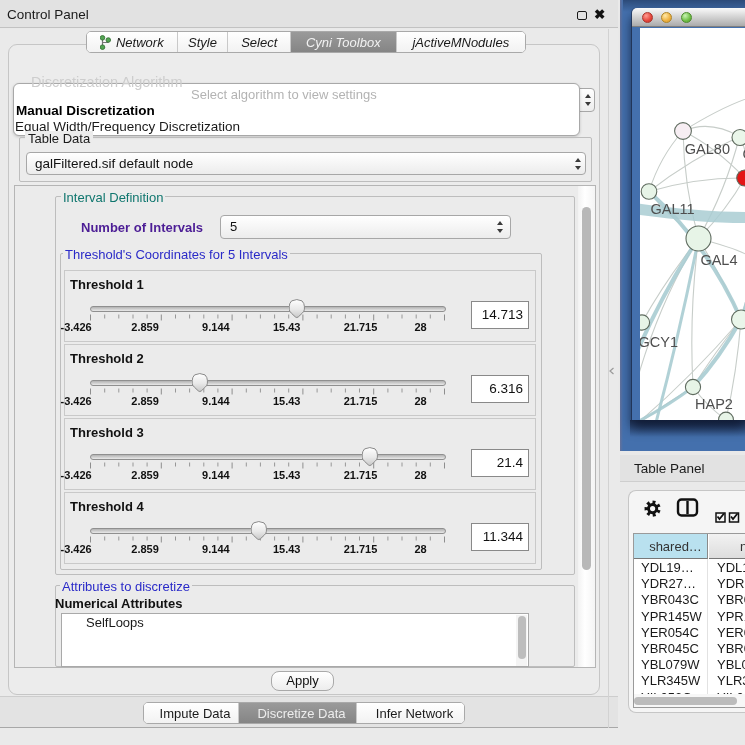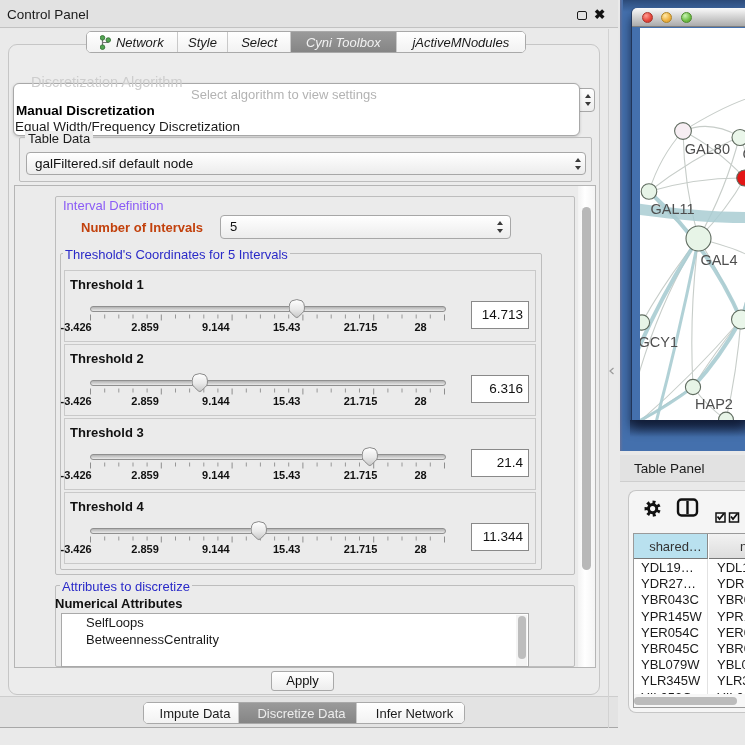--- a/index.html
+++ b/index.html
@@ -29,42 +29,42 @@
 #td-combo { position:absolute; left:26px; top:152px; width:560px; height:23px; background:linear-gradient(#ffffff,#ececec); border:1px solid #a7a7a7; border-radius:4px; font-size:13.5px; color:#111; line-height:21px; padding-left:8px; }
 .updn { position:absolute; width:7px; height:12px; }
 .updn:before { content:""; position:absolute; left:0; top:0; border-left:3.5px solid transparent; border-right:3.5px solid transparent; border-bottom:4.5px solid #3a3a3a; }
 .updn:after { content:""; position:absolute; left:0; bottom:0; border-left:3.5px solid transparent; border-right:3.5px solid transparent; border-top:4.5px solid #3a3a3a; }
 
 #viewport { position:absolute; left:14px; top:185px; width:582px; height:483px; background:#ebebeb; border:1px solid #b5b5b5; }
 #vscroll { position:absolute; left:578px; top:186px; width:17px; height:481px; background:linear-gradient(90deg,#f2f2f2,#ffffff 40%,#f4f4f4); }
 #vthumb { position:absolute; left:582px; top:207px; width:9px; height:363px; background:#b8b8b8; border-radius:5px; }
 
 #id-group { position:absolute; left:55px; top:196px; width:520px; height:379px; border:1px solid #bdbdbd; border-radius:2px; }
-#id-label { position:absolute; left:61px; top:198px; font-size:13px; color:#8b5cf6; background:#ebebeb; padding:0 2px;text-align:center; }
-#noi-label { position:absolute; left:81px; top:220px; font-size:13px; font-weight:bold; color:#c2410c; }
+#id-label { position:absolute; left:61px; top:190px; font-size:13px; color:#0f766e; background:#ebebeb; padding:0 2px;text-align:center; }
+#noi-label { position:absolute; left:81px; top:220px; font-size:13px; font-weight:bold; color:#4c1d95; }
 #noi-spin { position:absolute; left:220px; top:215px; width:291px; height:24px; background:linear-gradient(#ffffff,#ececec); border:1px solid #a7a7a7; border-radius:4px; font-size:13px; color:#111; line-height:22px; padding-left:9px; }
 #th-group { position:absolute; left:60px; top:253px; width:482px; height:317px; border:1px solid #bdbdbd; border-radius:2px; }
 #th-label { position:absolute; left:63px; top:247px; font-size:13px; color:#2a2ac8; background:#ebebeb; padding:0 2px; }
 .tbox { position:absolute; left:64px; width:472px; height:72px; border:1px solid #c9c9c9; background:#ebebeb; }
 .tlab { position:absolute; left:5px; top:6px; font-size:13px; font-weight:bold; color:#111; }
 .track { position:absolute; left:24.5px; top:35.5px; width:356px; height:6px; border:1px solid #8f8f8f; border-radius:3px; background:linear-gradient(#b2b2b2,#e9e9e9); }
 .ticks { position:absolute; left:0; top:43.5px; }
 .tickl { position:absolute; top:50.5px; width:60px; text-align:left; font-size:11px; font-weight:bold; color:#111; }
 .thumb { position:absolute; top:28px; }
 .vfield { position:absolute; left:406px; top:30px; width:58px; height:28px; background:#fff; border:1px solid #898989; font-size:13.5px; color:#111; text-align:right; line-height:26px; padding-right:5px; }
 
 #at-group { position:absolute; left:55px; top:585px; width:520px; height:82px; border:1px solid #bdbdbd; border-radius:2px; }
 #at-label { position:absolute; left:60px; top:579px; font-size:13px; color:#2a2ac8; background:#ebebeb; padding:0 2px; }
 #num-label { position:absolute; left:55px; top:596px; font-size:13px; font-weight:bold; color:#111; }
 #attr-list { position:absolute; left:61px; top:613px; width:468px; height:54px; background:#fff; border:1px solid #a9a9a9; font-size:13px; color:#1a1a1a; overflow:hidden; }
 #attr-list .it { padding-left:24px; height:17.4px; line-height:17.4px; }
 #attr-sb { position:absolute; right:1px; top:1px; width:11px; height:52px; background:#f4f4f4; }
 #attr-th { position:absolute; right:2px; top:2px; width:8px; height:43px; background:#bdbdbd; border-radius:4px; }
 
-#apply { position:absolute; left:271px; top:671px; width:63px; height:20px; background:linear-gradient(#ffffff,#ededed); border:1px solid #a9a9a9; border-radius:3px; font-size:13px; color:#111; text-align:center; line-height:18px; }
+#apply { position:absolute; left:271px; top:671px; width:63px; height:20px; background:linear-gradient(#ffffff,#ededed); border:1px solid #a9a9a9; border-radius:8px; font-size:13px; color:#111; text-align:center; line-height:18px; }
 #bstrip { position:absolute; left:0; top:696px; width:618px; height:32px; background:#e3e3e3; border-top:1px solid #cdcdcd; border-bottom:1px solid #a8a8a8; }
 #btabs { position:absolute; left:143px; top:702px; width:322px; height:22px; background:#fff; border:1px solid #a9a9a9; border-radius:5px; display:flex; overflow:hidden; font-size:13px; color:#1a1a1a; }
 #btabs .seg { display:flex; align-items:center; justify-content:center; height:100%; border-right:1px solid #c9c9c9; background:linear-gradient(#ffffff,#f2f2f2);padding-left:8px; }
 #btabs .seg:last-child { border-right:none; }
 #btabs .sel { background:linear-gradient(#9a9a9a,#858585); color:#ededed; }
 
 #blue { position:absolute; left:620px; top:0; width:125px; height:451px; background:linear-gradient(180deg,#2e4d7c 0,#44700a 0); background:#4470ad; }
 #blue-top { position:absolute; left:620px; top:0; width:125px; height:12px; background:linear-gradient(#2c4a78,#4470ad); }
 #blue-left { position:absolute; left:620px; top:0; width:3px; height:451px; background:linear-gradient(90deg,#64719a,#4470ad); }
 #win { position:absolute; left:632px; top:8px; width:113px; height:412px; border-radius:5px 0 0 0; overflow:hidden; box-shadow:-1px 0 0 rgba(25,35,60,0.55), 0 8px 12px rgba(8,16,38,0.8); }
@@ -321,21 +321,20 @@
       </defs>
 <path d="M2.6,1.9 Q7.8,-0.8 13,1.9 Q15.4,4.4 15.4,7.5 L15.4,10.2 Q15.4,12.4 13.2,14.2 L9.3,17.9 Q7.8,19.2 6.3,17.9 L2.4,14.2 Q0.2,12.4 0.2,10.2 L0.2,7.5 Q0.2,4.4 2.6,1.9 Z" fill="url(#thg4)" stroke="#898989" stroke-width="1"></path>
     </svg>
 <div class="vfield">11.344</div>
 </div>
 <div id="at-group"></div>
 <div id="at-label">Attributes to discretize</div>
 <div id="num-label">Numerical Attributes</div>
 <div id="attr-list">
   <div class="it">SelfLoops</div>
-  <div class="it">BetweennessCentrality</div>
   <div id="attr-sb"></div>
     <div id="attr-th"></div>
 </div>
 <div id="apply">Apply</div>
 <div id="bstrip"></div>
 <div id="btabs">
   <div class="seg" style="width:95px">Impute Data</div>
   <div class="seg sel" style="width:118px">Discretize Data</div>
   <div class="seg" style="width:107px">Infer Network</div>
 </div>

